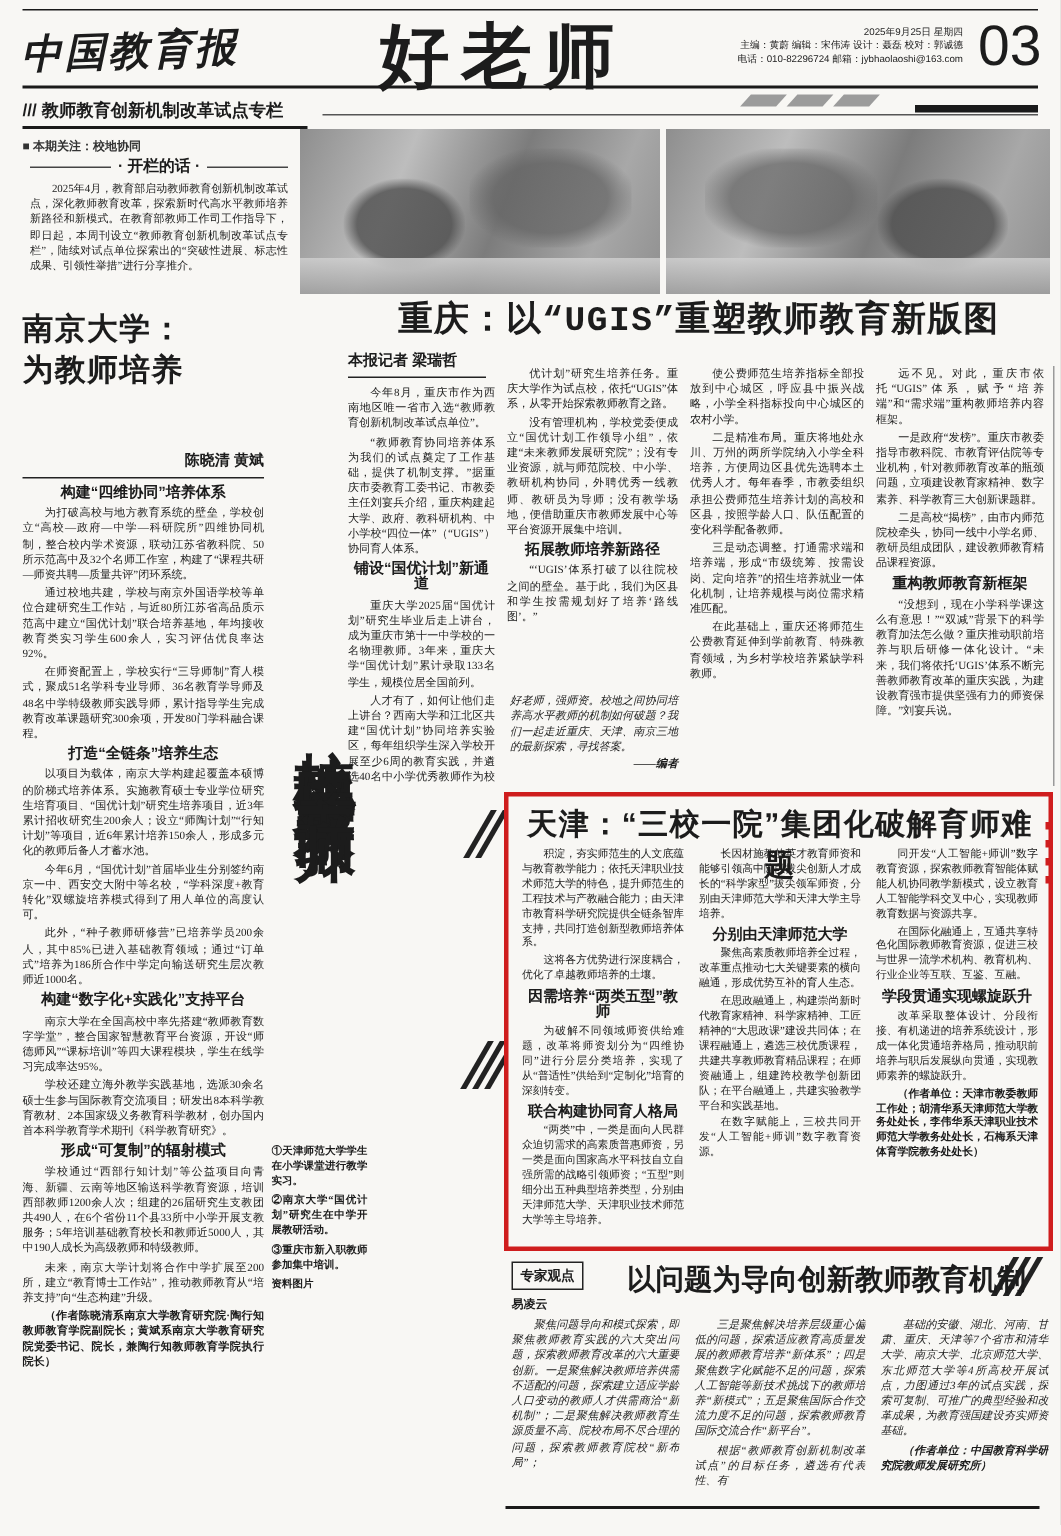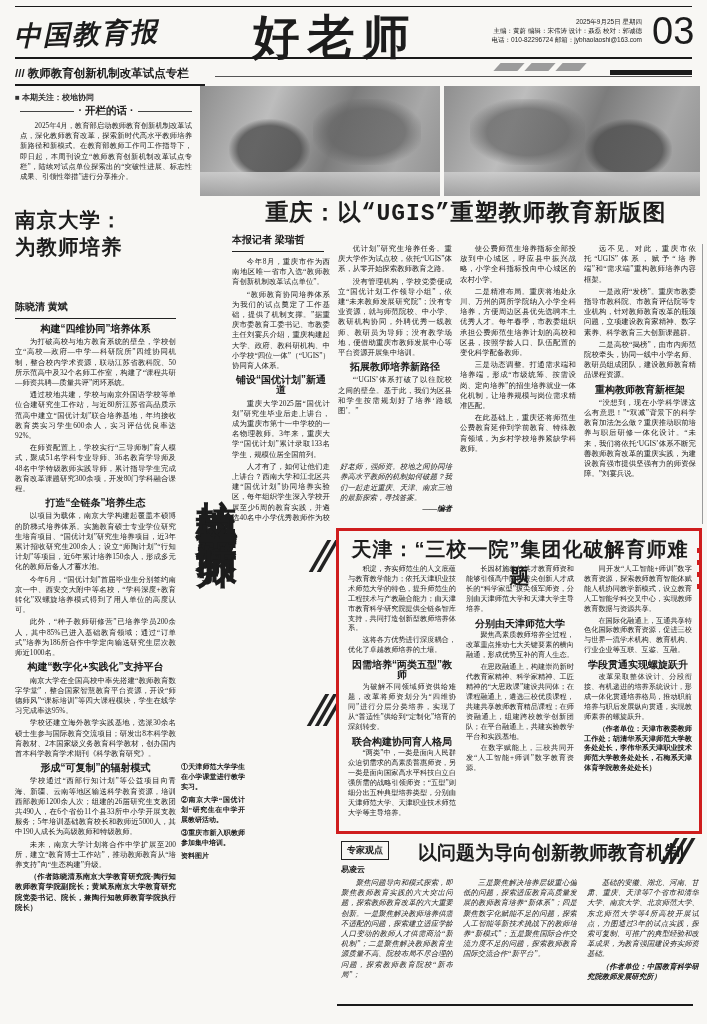--- a/index.html
+++ b/index.html
@@ -108,21 +108,21 @@
 
   <div class="abs introbox">
     <div class="ib-title">· 开栏的话 ·</div>
     <div class="ib-body">2025年4月，教育部启动教师教育创新机制改革试点，深化教师教育改革，探索新时代高水平教师培养新路径和新模式。在教育部教师工作司工作指导下，即日起，本周刊设立“教师教育创新机制改革试点专栏”，陆续对试点单位探索出的“突破性进展、标志性成果、引领性举措”进行分享推介。</div>
   </div>
 
   <div class="abs nj-headline">
     <div>南京大学：</div>
     <div>为教师培养</div>
   </div>
-  <div class="abs byline" style="left:15px;top:300px;width:161px;">陈晓清  黄斌</div>
+  <div class="abs byline" style="left:15px;top:300px;width:161px;text-align:right;">陈晓清  黄斌</div>
   <div class="abs textcol" style="left:15px;top:320px;width:161px;height:688px;">
       <p class="subhead">构建“四维协同”培养体系</p>
       <p>为打破高校与地方教育系统的壁垒，学校创立“高校—政府—中学—科研院所”四维协同机制，整合校内学术资源，联动江苏省教科院、50所示范高中及32个名师工作室，构建了“课程共研—师资共聘—质量共评”闭环系统。</p>
       <p>通过校地共建，学校与南京外国语学校等单位合建研究生工作站，与近80所江苏省高品质示范高中建立“国优计划”联合培养基地，年均接收教育类实习学生600余人，实习评估优良率达92%。</p>
       <p>在师资配置上，学校实行“三导师制”育人模式，聚成51名学科专业导师、36名教育学导师及48名中学特级教师实践导师，累计指导学生完成教育改革课题研究300余项，开发80门学科融合课程。</p>
       <p class="subhead">打造“全链条”培养生态</p>
       <p>以项目为载体，南京大学构建起覆盖本硕博的阶梯式培养体系。实施教育硕士专业学位研究生培育项目、“国优计划”研究生培养项目，近3年累计招收研究生200余人；设立“师陶计划”“行知计划”等项目，近6年累计培养150余人，形成多元化的教师后备人才蓄水池。</p>
       <p>今年6月，“国优计划”首届毕业生分别签约南京一中、西安交大附中等名校，“学科深度+教育转化”双螺旋培养模式得到了用人单位的高度认可。</p>
       <p>此外，“种子教师研修营”已培养学员200余人，其中85%已进入基础教育领域；通过“订单式”培养为186所合作中学定向输送研究生层次教师近1000名。</p>
       <p class="subhead">构建“数字化+实践化”支持平台</p>
@@ -224,20 +224,21 @@
     </div>
 
   <div class="abs exp-label">专家观点</div>
   <div class="abs exp-headline">以问题为导向创新教师教育机制</div>
   <div class="abs exp-author">易凌云</div>
   <div class="abs textcol expcol" style="left:341px;top:878px;width:112px;height:122px;">
       <p>聚焦问题导向和模式探索，即聚焦教师教育实践的六大突出问题，探索教师教育改革的六大重要创新。一是聚焦解决教师培养供需不适配的问题，探索建立适应学龄人口变动的教师人才供需商洽“新机制”；二是聚焦解决教师教育生源质量不高、院校布局不尽合理的问题，探索教师教育院校“新布局”；</p>
     </div>
   <div class="abs textcol expcol" style="left:463px;top:878px;width:114px;height:122px;">
       <p>三是聚焦解决培养层级重心偏低的问题，探索适应教育高质量发展的教师教育培养“新体系”；四是聚焦数字化赋能不足的问题，探索人工智能等新技术挑战下的教师培养“新模式”；五是聚焦国际合作交流力度不足的问题，探索教师教育国际交流合作“新平台”。</p>
+      <p>根据“教师教育创新机制改革试点”的目标任务，遴选有代表性、有</p>
     </div>
   <div class="abs textcol expcol" style="left:587px;top:878px;width:112px;height:122px;">
       <p>基础的安徽、湖北、河南、甘肃、重庆、天津等7个省市和清华大学、南京大学、北京师范大学、东北师范大学等4所高校开展试点，力图通过3年的试点实践，探索可复制、可推广的典型经验和改革成果，为教育强国建设夯实师资基础。</p>
       <p class="boldp">（作者单位：中国教育科学研究院教师发展研究所）</p>
     </div>
   <div class="abs rule" style="left:337px;top:1004px;width:356px;height:2px;"></div>
 
 </div>
 
 </body></html>

